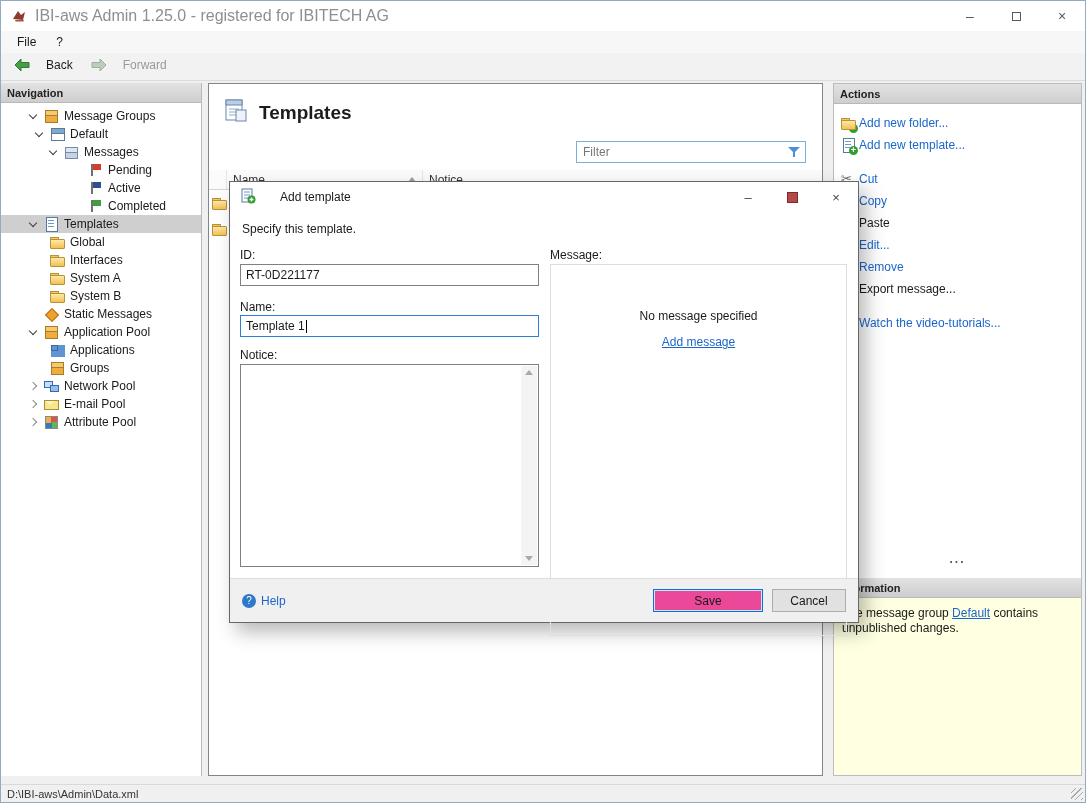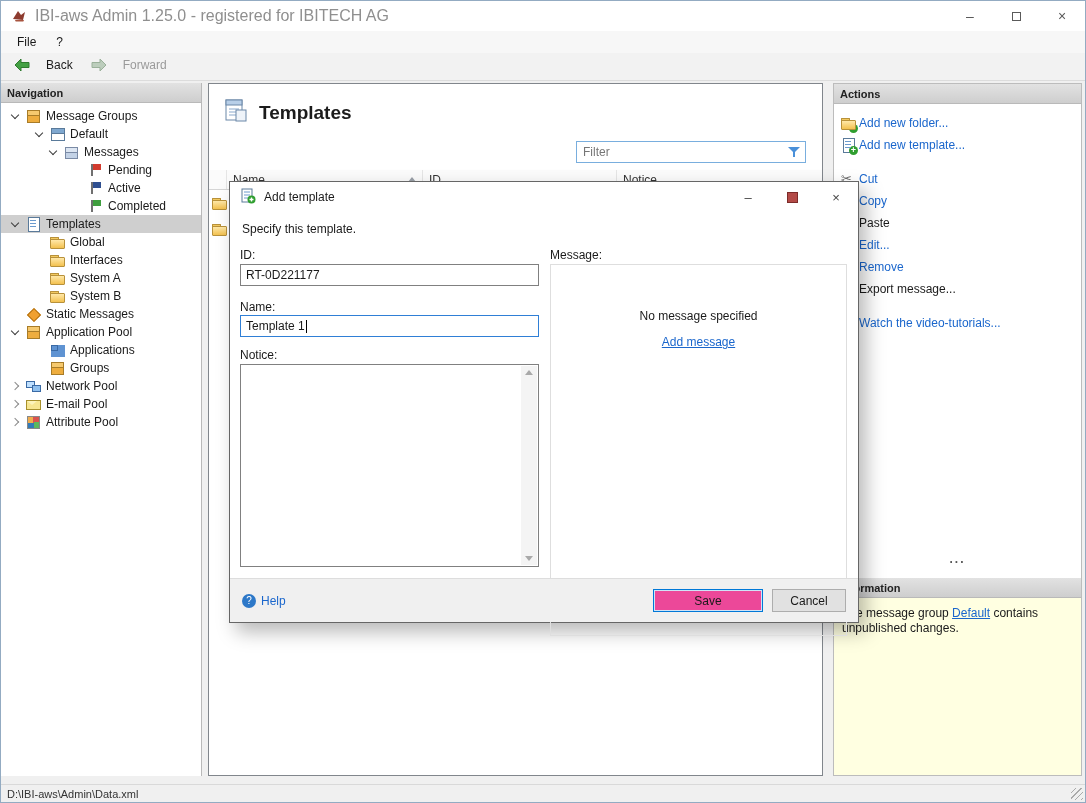--- a/index.html
+++ b/index.html
@@ -23,21 +23,21 @@
 .tool-btn.disabled{color:#9a9a9a}
 
 
 .panel-header{height:20px;background:linear-gradient(#e2e2e2,#cecece);border-bottom:1px solid #b9b9b9;font-weight:bold;font-size:11px;display:flex;align-items:center;padding-left:6px;color:#222}
 
 
 .nav{position:absolute;left:0;top:82px;width:201px;height:693px;background:#fff;border-right:1px solid #b9b9b9}
 .tree{padding-top:4px}
 .tree-row{display:flex;align-items:center;height:18px;white-space:nowrap}
 .tree-row.selected{background:#cfcfcf}
-.lvl0{padding-left:6px}.lvl1{padding-left:30px}.lvl2{padding-left:44px}.lvl3{padding-left:68px}
+.lvl0{padding-left:24px}.lvl1{padding-left:30px}.lvl2{padding-left:44px}.lvl3{padding-left:68px}
 .chev{width:16px;height:16px;display:inline-block;position:relative;flex:none;margin-right:2px}
 .chev.down::before{content:"";position:absolute;top:4px;left:5px;width:5px;height:5px;border-right:1.4px solid #3c3c3c;border-bottom:1.4px solid #3c3c3c;transform:rotate(45deg)}
 .chev.right::before{content:"";position:absolute;top:5px;left:5px;width:5px;height:5px;border-right:1.2px solid #8a8a8a;border-bottom:1.2px solid #8a8a8a;transform:rotate(-45deg)}
 .lbl{margin-left:2px}
 
 
 .ico{width:16px;height:16px;display:inline-block;position:relative;flex:none;margin-right:3px}
 .i-folder::before{content:"";position:absolute;left:1px;top:3px;width:7px;height:4px;background:#f3c95e;border:1px solid #b8913a;border-bottom:none;border-radius:1px 1px 0 0}
 .i-folder::after{content:"";position:absolute;left:1px;top:5px;width:13px;height:8px;background:linear-gradient(#ffe8a8,#f3c14f);border:1px solid #b8913a;border-radius:1px}
 .i-stack::before{content:"";position:absolute;left:2px;top:2px;width:11px;height:4px;background:#f6c96e;border:1px solid #a87c28}
@@ -100,21 +100,21 @@
 .info-header{position:absolute;left:0;right:0;top:494px}
 .info-box{position:absolute;left:0;right:0;top:514px;bottom:0;background:#ffffe1;padding:8px 8px;line-height:15px}
 a.link{color:#1a66cc;text-decoration:underline;cursor:pointer}
 
 
 .statusbar{position:absolute;left:0;bottom:0;right:0;height:18px;background:#f0f0f0;border-top:1px solid #d9d9d9;display:flex;align-items:center;padding-left:6px;font-size:11px;color:#333}
 .grip{position:absolute;right:2px;bottom:2px;width:12px;height:12px;background:repeating-linear-gradient(135deg,transparent 0 3px,#aaa 3px 4px)}
 
 
 .dialog{position:absolute;left:228px;top:180px;width:630px;height:442px;background:#fff;border:1px solid #666;box-shadow:7px 9px 18px rgba(0,0,0,.28);z-index:10}
-.dlg-title{position:absolute;left:0;top:0;right:0;height:30px;display:flex;align-items:center;padding-left:10px;gap:8px}
+.dlg-title{position:absolute;left:0;top:0;right:0;height:30px;display:flex;align-items:center;padding-left:10px;gap:24px}
 .dlg-controls{position:absolute;right:0;top:0;height:30px;display:flex}
 .dlg-btn{width:44px;height:30px;display:flex;align-items:center;justify-content:center;color:#444;font-size:13px}
 .dlg-red{width:11px;height:11px;background:#b34a47;border:1px solid #7c2b29;display:inline-block}
 .dlg-sub{position:absolute;left:12px;top:40px}
 .fld-label{position:absolute;left:10px}
 .inputbox{position:absolute;left:10px;width:299px;height:22px;background:#fff;border:1px solid #808080;display:flex;align-items:center;padding:0 5px}
 .inputbox.focused{border-color:#2f7fd6}
 .caret{display:inline-block;width:1px;height:13px;background:#000;margin-left:1px}
 .noticebox{position:absolute;left:10px;top:182px;width:299px;height:203px;background:#fff;border:1px solid #808080}
 .sb{position:absolute;top:1px;right:1px;bottom:1px;width:16px;background:#f4f4f4;display:flex;flex-direction:column;justify-content:space-between;align-items:center;padding:4px 0}
@@ -285,23 +285,20 @@
     <div class="filterbox">
       <input placeholder="Filter" style="">
       <span class="i-funnel"></span>
     </div>
     <div class="thead">
       <span class="th th-sel"></span>
       <span class="th th-name">
           <span>Name</span>
           <span class="sort-asc"></span>
         </span>
-      <span class="th th-id">
-          <span>ID</span>
-        </span>
       <span class="th th-notice">
           <span>Notice</span>
         </span>
     </div>
     <div class="tbody">
       <div class="trow">
           <span class="ico i-folder"></span>
         </div>
       <div class="trow">
           <span class="ico i-folder"></span>

